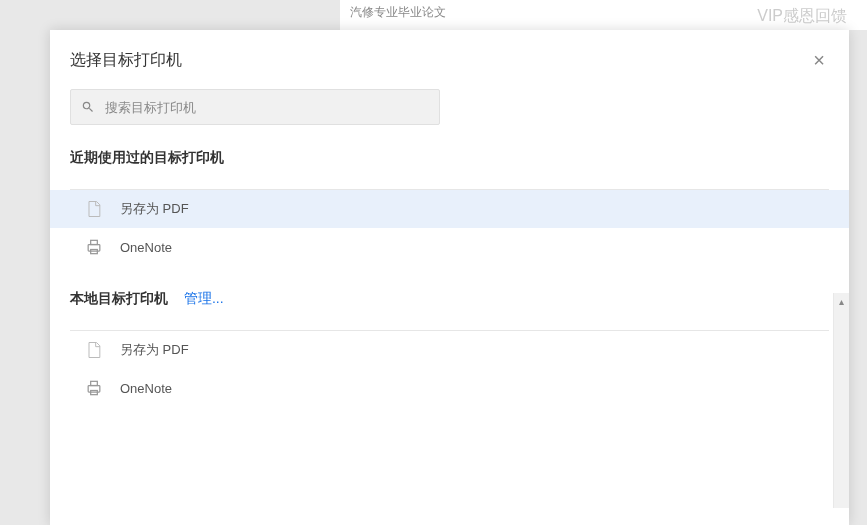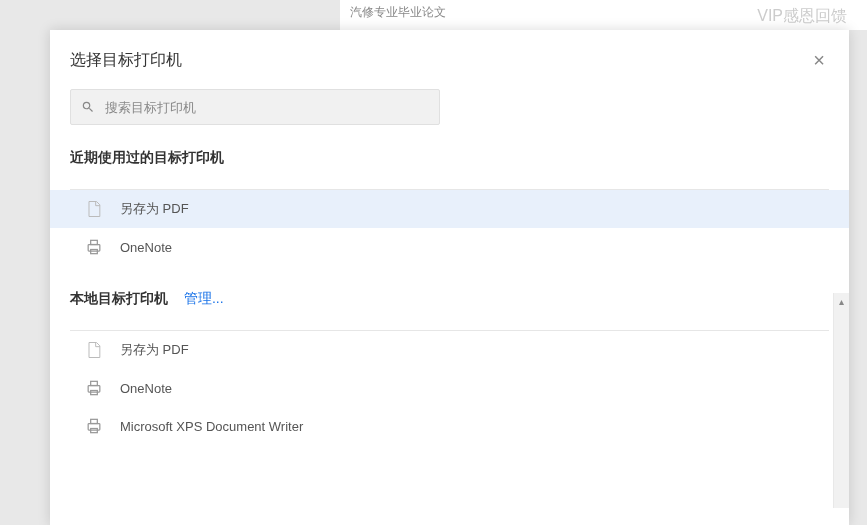--- a/index.html
+++ b/index.html
@@ -222,29 +222,19 @@
       <div class="printer-item">
         <span class="printer-icon">
           <svg viewBox="0 0 24 24">
               <rect class="printer-svg" x="5" y="9" width="14" height="8" rx="1"></rect>
               <rect class="printer-svg" x="8" y="4" width="8" height="5"></rect>
               <rect class="printer-svg" x="8" y="15" width="8" height="5"></rect>
             </svg>
         </span>
         <span>OneNote</span>
       </div>
-      <div class="printer-item">
-        <span class="printer-icon">
-          <svg viewBox="0 0 24 24">
-              <rect class="printer-svg" x="5" y="9" width="14" height="8" rx="1"></rect>
-              <rect class="printer-svg" x="8" y="4" width="8" height="5"></rect>
-              <rect class="printer-svg" x="8" y="15" width="8" height="5"></rect>
-            </svg>
-        </span>
-        <span>Microsoft XPS Document Writer</span>
-      </div>
     </div>
 
     <div class="scrollbar-track">
       <div class="scrollbar-up">▴</div>
     </div>
   </div>
 </div>
 
 </body></html>

